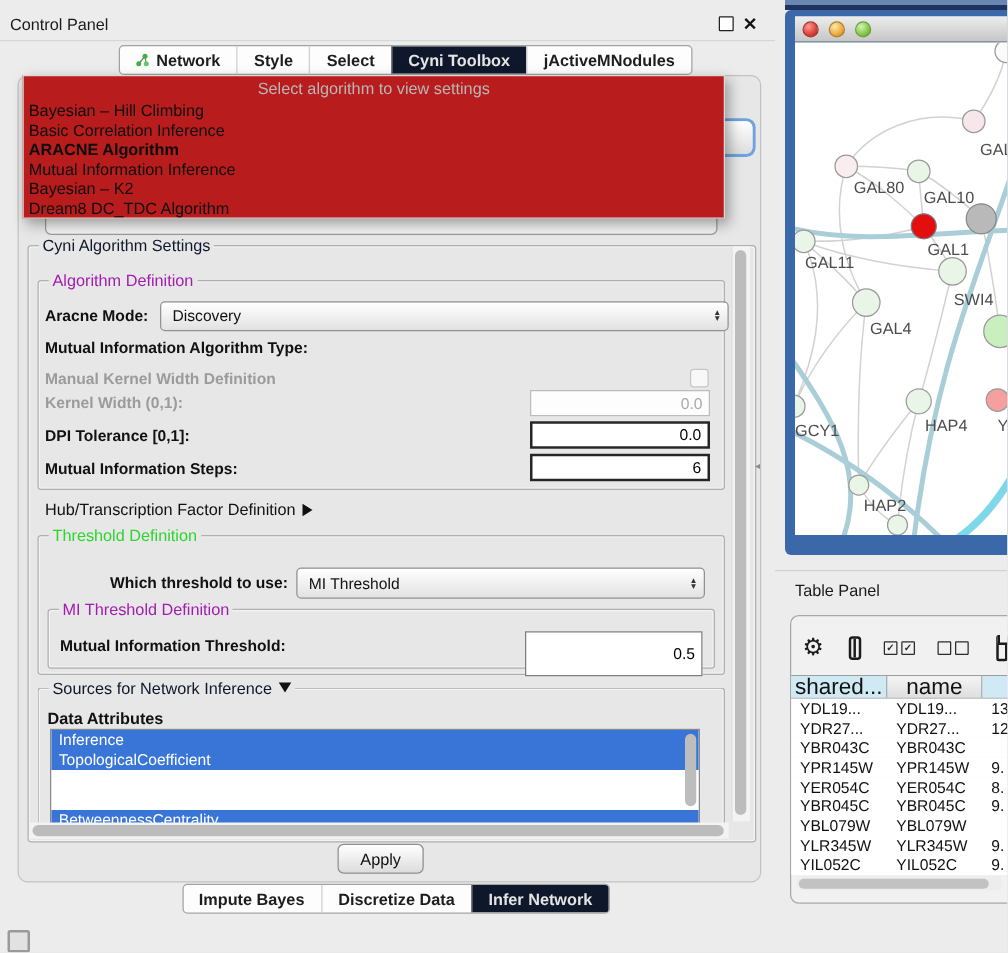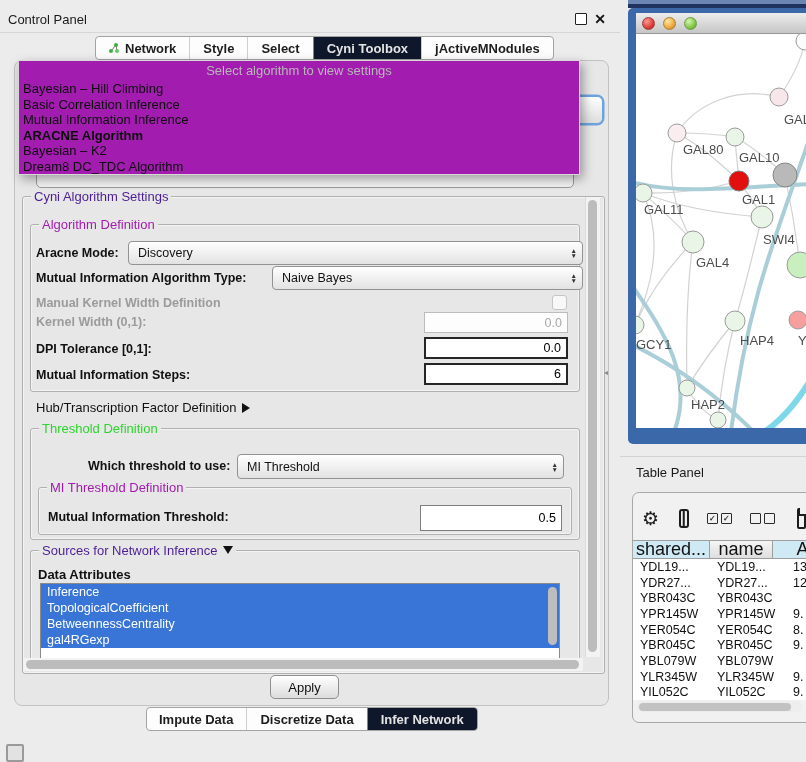--- a/index.html
+++ b/index.html
@@ -20,36 +20,36 @@
   .tabstrip .tab{display:flex;align-items:center;gap:5px;padding:0 13px;font-size:13px;
     font-weight:600;color:#1d1d1d;border-left:1px solid #cfcfcf;cursor:default;white-space:nowrap;}
   .tabstrip .tab:first-child{border-left:none;padding-left:12px;}
   .tabstrip .tab.selected{background:#0f172a;color:#e4e4e4;border-left-color:#858585;}
   .net-ico{width:12px;height:12px;display:inline-block;}
 
   .card{left:14px;top:60px;width:593px;height:644px;background:#e7e7e7;
     border:1px solid #c2c2c2;border-radius:8px;}
 
   
-  .popup{left:18px;top:60px;width:560px;height:113px;background:#a21caf;
+  .popup{left:18px;top:60px;width:560px;height:113px;background:#b91c1c;
     border:1px solid #d8d8d8;box-shadow:3px 4px 10px rgba(0,0,0,0.35);z-index:50;}
   .popup-prompt{height:18px;text-align:center;color:#b7b7b7;font-size:13px;padding-top:2px;}
   .popup-item{font-size:13px;color:#0d0d0d;height:15.5px;line-height:15.5px;padding-left:4px;white-space:nowrap;}
   .popup-item.bold{font-weight:bold;}
 
   
   .frag-combo{left:566px;top:97px;width:36px;height:26px;border-radius:5px;background:linear-gradient(#fff,#ddd);
     box-shadow:0 0 0 2.5px #6fa3dd;z-index:10;}
   .frag-field{left:36px;top:160px;width:536px;height:26px;border:1px solid #9a9a9a;border-radius:5px;
     background:#f1f1f1;z-index:11;}
 
   
   .group{border:1px solid #b0b0b0;border-radius:3px;box-shadow:inset 0 0 0 1px #f4f4f4;}
   .group-label{position:absolute;top:-8px;left:8px;font-size:13px;background:#e7e7e7;padding:0 3px;white-space:nowrap;}
-  .group-label.black{color:#4c1d95;}
+  .group-label.black{color:#0f172a;}
   .group-label.blue{color:#a21caf;}
   .group-label.green{color:#2ed52e;}
 
   .lbl{position:absolute;font-size:12.5px;color:#111;white-space:nowrap;}
   .lbl.b{font-weight:bold;}
   .lbl.dis{color:#9b9b9b;font-weight:bold;}
 
   .combo{position:absolute;background:linear-gradient(#ffffff,#e2e2e2);border:1px solid #929292;
     border-radius:4px;display:flex;align-items:center;font-size:12.5px;color:#111;padding-left:9px;}
   .combo .arrows{position:absolute;right:5px;top:50%;transform:translateY(-50%);display:flex;
@@ -165,22 +165,22 @@
   <div class="abs card"></div>
 
   <div class="abs frag-combo"></div>
   <div class="abs frag-field"></div>
 
   <div class="abs popup">
     <div class="popup-prompt">Select algorithm to view settings</div>
     <div id="popup-items">
         <div class="popup-item">Bayesian – Hill Climbing</div>
         <div class="popup-item">Basic Correlation Inference</div>
+        <div class="popup-item bold">ARACNE Algorithm</div>
         <div class="popup-item">Mutual Information Inference</div>
-        <div class="popup-item bold">ARACNE Algorithm</div>
         <div class="popup-item">Bayesian – K2</div>
         <div class="popup-item">Dream8 DC_TDC Algorithm</div>
       </div>
   </div>
 
   <div class="abs group" style="left:22px;top:196px;width:581px;height:476px;">
     <span class="group-label black">Cyni Algorithm Settings</span>
   </div>
 
   <div class="abs group" style="left:30px;top:224px;width:548px;height:166px;">
@@ -190,27 +190,20 @@
   <span class="lbl b" style="left:36px;top:246px;">Aracne Mode:</span>
   <div class="combo" style="left:128px;top:241px;width:444px;height:22px;">
     <span>Discovery</span>
     <span class="arrows">
         <span>▲</span>
         <span>▼</span>
       </span>
   </div>
 
   <span class="lbl b" style="left:36px;top:271px;">Mutual Information Algorithm Type:</span>
-  <div class="combo" style="left:272px;top:266px;width:300px;height:22px;">
-    <span>Naive Bayes</span>
-    <span class="arrows">
-        <span>▲</span>
-        <span>▼</span>
-      </span>
-  </div>
 
   <span class="lbl dis" style="left:36px;top:296px;">Manual Kernel Width Definition</span>
   <div class="chk" style="left:552px;top:295px;"></div>
 
   <span class="lbl dis" style="left:36px;top:315px;">Kernel Width (0,1):</span>
   <input class="tf dis" style="left: 424px; top: 312px; width: 144px; height: 21px;" readonly="" value="0.0">
 
   <span class="lbl b" style="left:36px;top:342px;">DPI Tolerance [0,1]:</span>
   <input class="tf strong" style="left: 424px; top: 337px; width: 144px; height: 22px;" readonly="" value="0.0">
 
@@ -231,53 +224,53 @@
     <span class="arrows">
         <span>▲</span>
         <span>▼</span>
       </span>
   </div>
 
   <div class="abs group" style="left:38px;top:487px;width:532px;height:46px;">
     <span class="group-label blue">MI Threshold Definition</span>
   </div>
   <span class="lbl b" style="left:48px;top:510px;">Mutual Information Threshold:</span>
-  <input class="tf mid" style="left: 420px; top: 505px; width: 142px; height: 26px;" readonly="" value="0.5">
+  <input class="tf mid" style="left: 420px; top: 505px; width: 142px; height: 36px;" readonly="" value="0.5">
 
   <div class="abs group" style="left:30px;top:550px;width:548px;height:112px;border-bottom:none;">
     <span class="group-label black">
       <span>Sources for Network Inference</span><span class="arrow-down"></span>
     </span>
   </div>
   <span class="lbl b" style="left:38px;top:567px;font-size:13px;">Data Attributes</span>
   <div class="abs attr-list">
     <div id="attr-items">
         <div class="attr-item" style="background: rgb(56, 117, 215);">Inference</div>
         <div class="attr-item" style="background: rgb(56, 117, 215);">TopologicalCoefficient</div>
-        <div class="attr-item" style="background: rgb(56, 117, 215);">BetweennessCentrality</div>
+        <div class="attr-item" style="background: rgb(56, 117, 215); margin-top: 32px;">BetweennessCentrality</div>
         <div class="attr-item" style="background: rgb(56, 117, 215);">gal4RGexp</div>
       </div>
     <div class="attr-scroll"></div>
   </div>
 
   <div class="abs vscroll">
       <div class="thumb"></div>
     </div>
   <div class="abs hscroll">
       <div class="thumb"></div>
     </div>
 
   <div class="abs apply-btn">
       <span>Apply</span>
     </div>
 
   <div class="abs" style="left:146px;top:707px;">
     <div class="tabstrip" id="bottom-tabs">
         <div class="tab">
-          <span>Impute Data</span>
+          <span>Impute Bayes</span>
         </div>
         <div class="tab">
           <span>Discretize Data</span>
         </div>
         <div class="tab selected">
           <span>Infer Network</span>
         </div>
       </div>
   </div>
 
@@ -367,21 +360,21 @@
       </span>
     <span class="cb-pair">
         <span class="cb"></span>
         <span class="cb"></span>
       </span>
     <span class="file-ico"></span>
   </div>
   <div class="abs tp-table">
     <div class="tp-header" id="tp-header">
         <div class="th blue" style="width: 77px;">shared...</div>
-        <div class="th gray" style="width: 63px;">name</div>
+        <div class="th gray" style="width: 76px;">name</div>
         <div class="th blue" style="width: 60px;">A</div>
       </div>
     <div id="tp-rows">
         <div class="tr">
           <div class="td" style="width: 77px;">YDL19...</div>
           <div class="td" style="width: 76px;">YDL19...</div>
           <div class="td" style="width: 60px; justify-content: flex-start;">13</div>
         </div>
         <div class="tr">
           <div class="td" style="width: 77px;">YDR27...</div>

